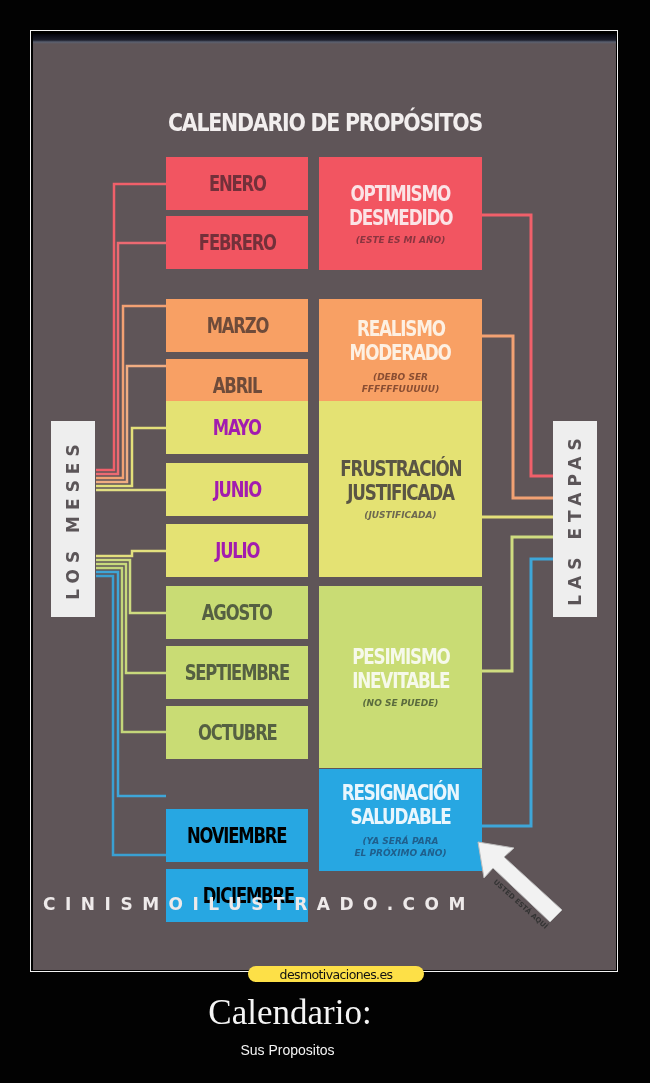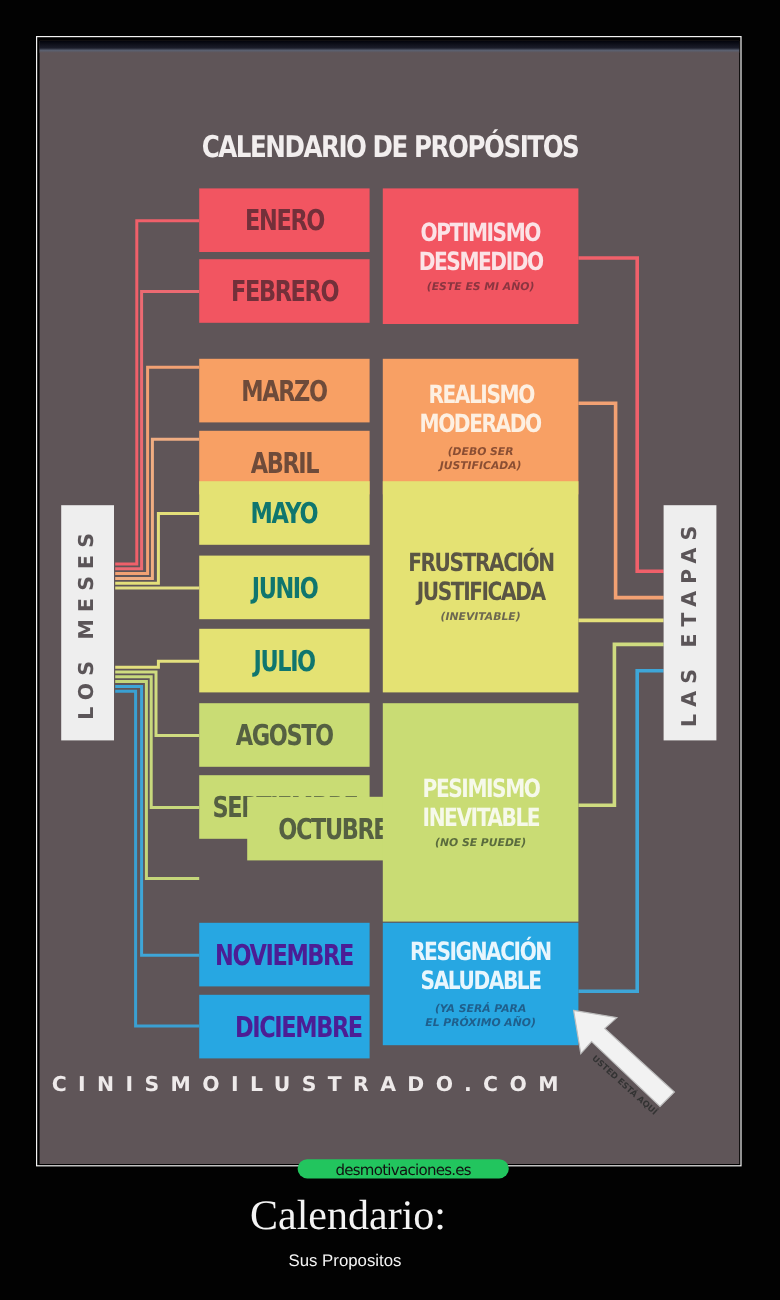--- a/index.html
+++ b/index.html
@@ -22,35 +22,35 @@
   .title {
     position: absolute; left: 0; top: 108px; width: 650px; text-align: center;
     color: #f2eeee; font-family: "DejaVu Sans", sans-serif; font-weight: bold;
     font-size: 25px; letter-spacing: -1.5px; transform: scaleX(0.82); padding-left: 0;
   }
   .box {
     position: absolute; box-sizing: border-box; display: flex; flex-direction: column;
     align-items: center; justify-content: center; text-align: center;
     font-family: "DejaVu Sans", sans-serif; font-weight: bold;
   }
-  .month { width: 142px; height: 53px; font-size: 24px; letter-spacing: -1.5px; }
+  .month { width: 142px; height: 53px; font-size: 21px; letter-spacing: -1.5px; }
   .month span { display: inline-block; transform: scaleX(0.78); }
   .stage { width: 163px; left: 319px; }
   .stage .main { font-size: 21px; line-height: 24px; letter-spacing: -1.5px; transform: scaleX(0.8); }
   .stage .sub { font-size: 9px; font-style: italic; font-weight: bold; margin-top: 4px; line-height: 12px; }
   .red { background: #f25561; }
   .orange { background: #f8a064; margin-top: 20px; }
   .yellow { background: #e4e273; }
   .lime { background: #c9dc74; }
   .blue { background: #27a7e2; }
   .tx-red { color: #73303a; }
   .tx-orange { color: #6e4b3a; }
-  .tx-yellow { color: #0f766e; }
+  .tx-yellow { color: #a21caf; }
   .tx-lime { color: #556042; }
-  .tx-blue { color: #4c1d95; }
+  .tx-blue { color: #000000; margin-top: 40px; }
   .side-label {
     position: absolute; background: #eeeeee; box-sizing: border-box;
     display: flex; align-items: center; justify-content: center;
   }
   .side-label span {
     display: inline-block; transform: rotate(-90deg); white-space: nowrap;
     color: #5b5558; font-family: "DejaVu Sans", sans-serif; font-weight: bold;
     font-size: 17px; letter-spacing: 6px;
   }
   .lines { position: absolute; left: 0; top: 0; }
@@ -59,21 +59,21 @@
     color: #eeeaea; font-family: "DejaVu Sans", sans-serif; font-weight: bold;
     font-size: 17px; letter-spacing: 9.5px; padding-left: 0;
   }
   .arrow { position: absolute; left: 476px; top: 840px; }
   .arrow-text {
     position: absolute; left: 497px; top: 878px; transform: rotate(42deg); transform-origin: left top;
     font-size: 7px; font-weight: bold; color: #333; font-family: "DejaVu Sans", sans-serif; white-space: nowrap;
   }
   .wm {
     position: absolute; left: 248px; top: 966px; width: 176px; height: 16px;
-    background: #22c55e; border-radius: 8px; display: flex; align-items: center; justify-content: center;
+    background: #fde047; border-radius: 8px; display: flex; align-items: center; justify-content: center;
     color: #111; font-family: "DejaVu Sans", sans-serif; font-size: 12.5px; letter-spacing: -0.6px;
   }
   .caption {
     position: absolute; left: 0; top: 993px; width: 580px; text-align: center;
     color: #f4f4f4; font-family: "Liberation Serif", serif; font-size: 35px;
   }
   .subcaption {
     position: absolute; left: 0; top: 1042px; width: 575px; text-align: center;
     color: #f4f4f4; font-family: "Liberation Sans", sans-serif; font-size: 14px;
   }
@@ -131,45 +131,45 @@
   </div>
 <div class="box month yellow tx-yellow" style="left:166px;top:524px;">
     <span>JULIO</span>
   </div>
 <div class="box month lime tx-lime" style="left:166px;top:586px;">
     <span>AGOSTO</span>
   </div>
 <div class="box month lime tx-lime" style="left:166px;top:646px;">
     <span>SEPTIEMBRE</span>
   </div>
-<div class="box month lime tx-lime" style="left:166px;top:664px;margin-left:40px;">
+<div class="box month lime tx-lime" style="left:166px;top:706px;">
     <span>OCTUBRE</span>
   </div>
 <div class="box month blue tx-blue" style="left:166px;top:769px;">
     <span>NOVIEMBRE</span>
   </div>
 <div class="box month blue tx-blue" style="left:166px;top:829px;padding-left:23px;">
     <span>DICIEMBRE</span>
   </div>
 
 <div class="box stage red" style="top:157px;height:113px;">
   <div class="main" style="color:#fbe3e6;">OPTIMISMO</div>
   <div class="main" style="color:#fbe3e6;">DESMEDIDO</div>
   <div class="sub" style="color:#8a3540;">(ESTE ES MI AÑO)</div>
 </div>
 <div class="box stage orange" style="top:279px;height:113px;">
   <div class="main" style="color:#fdf0e2;">REALISMO</div>
   <div class="main" style="color:#fdf0e2;">MODERADO</div>
   <div class="sub" style="color:#8a4e33;margin-top:6px;text-align:center;">(DEBO SER</div>
-  <div class="sub" style="color:#8a4e33;margin-top:0;">JUSTIFICADA)</div>
+  <div class="sub" style="color:#8a4e33;margin-top:0;">FFFFFFUUUUU)</div>
 </div>
 <div class="box stage yellow" style="top:401px;height:176px;">
   <div class="main" style="color:#5a5544;">FRUSTRACIÓN</div>
   <div class="main" style="color:#5a5544;">JUSTIFICADA</div>
-  <div class="sub" style="color:#6d6850;">(INEVITABLE)</div>
+  <div class="sub" style="color:#6d6850;">(JUSTIFICADA)</div>
 </div>
 <div class="box stage lime" style="top:586px;height:182px;">
   <div class="main" style="color:#f6f9ea;">PESIMISMO</div>
   <div class="main" style="color:#f6f9ea;">INEVITABLE</div>
   <div class="sub" style="color:#5a6b3d;">(NO SE PUEDE)</div>
 </div>
 <div class="box stage blue" style="top:769px;height:102px;">
   <div class="main" style="color:#e8f6fd;">RESIGNACIÓN</div>
   <div class="main" style="color:#e8f6fd;">SALUDABLE</div>
   <div class="sub" style="color:#1f5f8c;margin-top:6px;">(YA SERÁ PARA</div>

